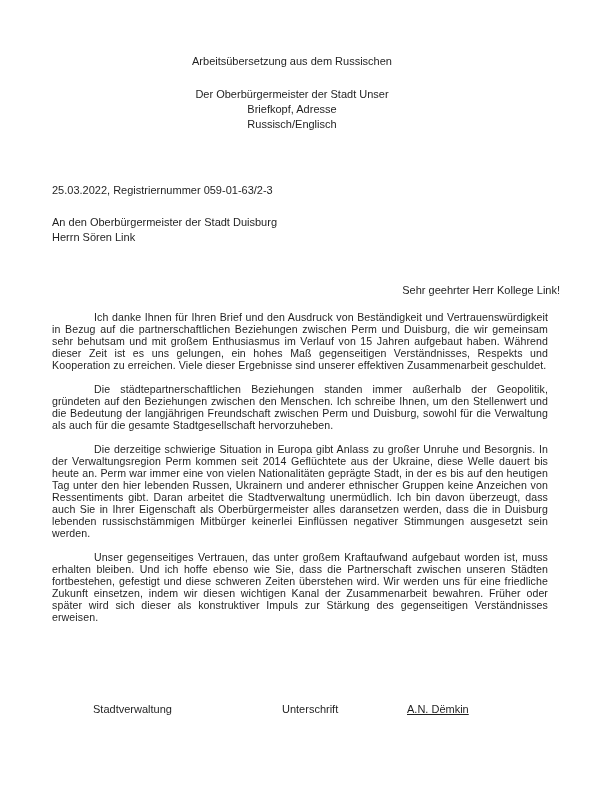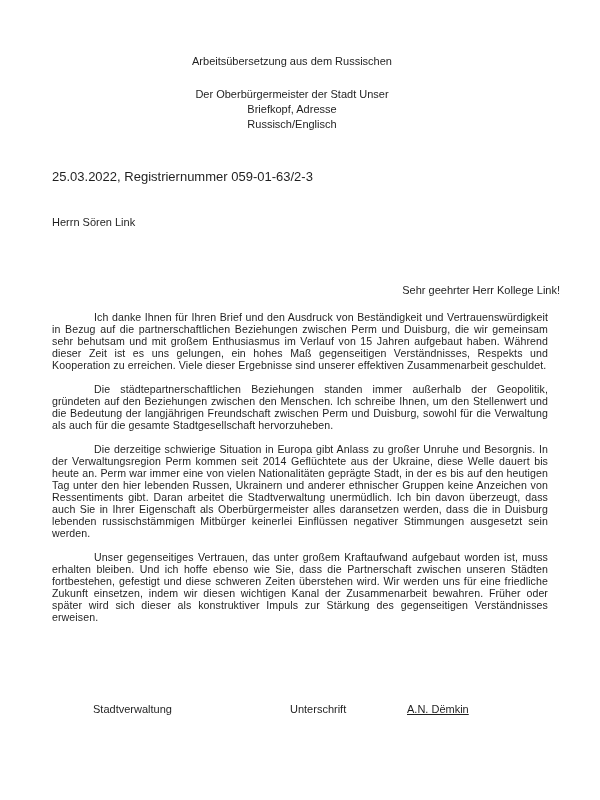--- a/index.html
+++ b/index.html
@@ -33,22 +33,22 @@
     line-height: 15px;
   }
   .letterhead {
     top: 87px;
     font-size: 11px;
     line-height: 15px;
   }
   .date-line {
     position: absolute;
     left: 52px;
-    top: 169px;
-    font-size: 13px;
+    top: 183px;
+    font-size: 11px;
     line-height: 15px;
   }
   .recipient {
     position: absolute;
     left: 52px;
     top: 215px;
     font-size: 11px;
     line-height: 15px;
   }
   .salutation {
@@ -77,39 +77,40 @@
     width: 496px;
     height: 16px;
     font-size: 11px;
   }
   .signature-row span {
     position: absolute;
     top: 0;
     white-space: nowrap;
   }
   .sig-closing { left: 41px; }
-  .sig-label   { left: 238px; }
+  .sig-label   { left: 230px; }
   .sig-name    { left: 355px; text-decoration: underline; }
 </style>
 </head>
 <body>
 
 <div class="page">
 
   <div class="center-block translation-note">Arbeitsübersetzung aus dem Russischen</div>
 
   <div class="center-block letterhead">
     <div>Der Oberbürgermeister der Stadt Unser</div>
     <div>Briefkopf, Adresse</div>
     <div>Russisch/Englisch</div>
   </div>
 
   <div class="date-line">25.03.2022, Registriernummer 059-01-63/2-3</div>
 
   <div class="recipient">
+    <div>An den Oberbürgermeister der Stadt Duisburg</div>
     <div>Herrn Sören Link</div>
   </div>
 
   <div class="center-block salutation">Sehr geehrter Herr Kollege Link!</div>
 
   <div class="body-text">
     <p>Ich danke Ihnen für Ihren Brief und den Ausdruck von Beständigkeit und Vertrauenswürdigkeit in Bezug auf die partnerschaftlichen Beziehungen zwischen Perm und Duisburg, die wir gemeinsam sehr behutsam und mit großem Enthusiasmus im Verlauf von 15 Jahren aufgebaut haben. Während dieser Zeit ist es uns gelungen, ein hohes Maß gegenseitigen Verständnisses, Respekts und Kooperation zu erreichen. Viele dieser Ergebnisse sind unserer effektiven Zusammenarbeit geschuldet.</p>
     <p>Die städtepartnerschaftlichen Beziehungen standen immer außerhalb der Geopolitik, gründeten auf den Beziehungen zwischen den Menschen. Ich schreibe Ihnen, um den Stellenwert und die Bedeutung der langjährigen Freundschaft zwischen Perm und Duisburg, sowohl für die Verwaltung als auch für die gesamte Stadtgesellschaft hervorzuheben.</p>
     <p>Die derzeitige schwierige Situation in Europa gibt Anlass zu großer Unruhe und Besorgnis. In der Verwaltungsregion Perm kommen seit 2014 Geflüchtete aus der Ukraine, diese Welle dauert bis heute an. Perm war immer eine von vielen Nationalitäten geprägte Stadt, in der es bis auf den heutigen Tag unter den hier lebenden Russen, Ukrainern und anderer ethnischer Gruppen keine Anzeichen von Ressentiments gibt. Daran arbeitet die Stadtverwaltung unermüdlich. Ich bin davon überzeugt, dass auch Sie in Ihrer Eigenschaft als Oberbürgermeister alles daransetzen werden, dass die in Duisburg lebenden russischstämmigen Mitbürger keinerlei Einflüssen negativer Stimmungen ausgesetzt sein werden.</p>
     <p>Unser gegenseitiges Vertrauen, das unter großem Kraftaufwand aufgebaut worden ist, muss erhalten bleiben. Und ich hoffe ebenso wie Sie, dass die Partnerschaft zwischen unseren Städten fortbestehen, gefestigt und diese schweren Zeiten überstehen wird. Wir werden uns für eine friedliche Zukunft einsetzen, indem wir diesen wichtigen Kanal der Zusammenarbeit bewahren. Früher oder später wird sich dieser als konstruktiver Impuls zur Stärkung des gegenseitigen Verständnisses erweisen.</p>

